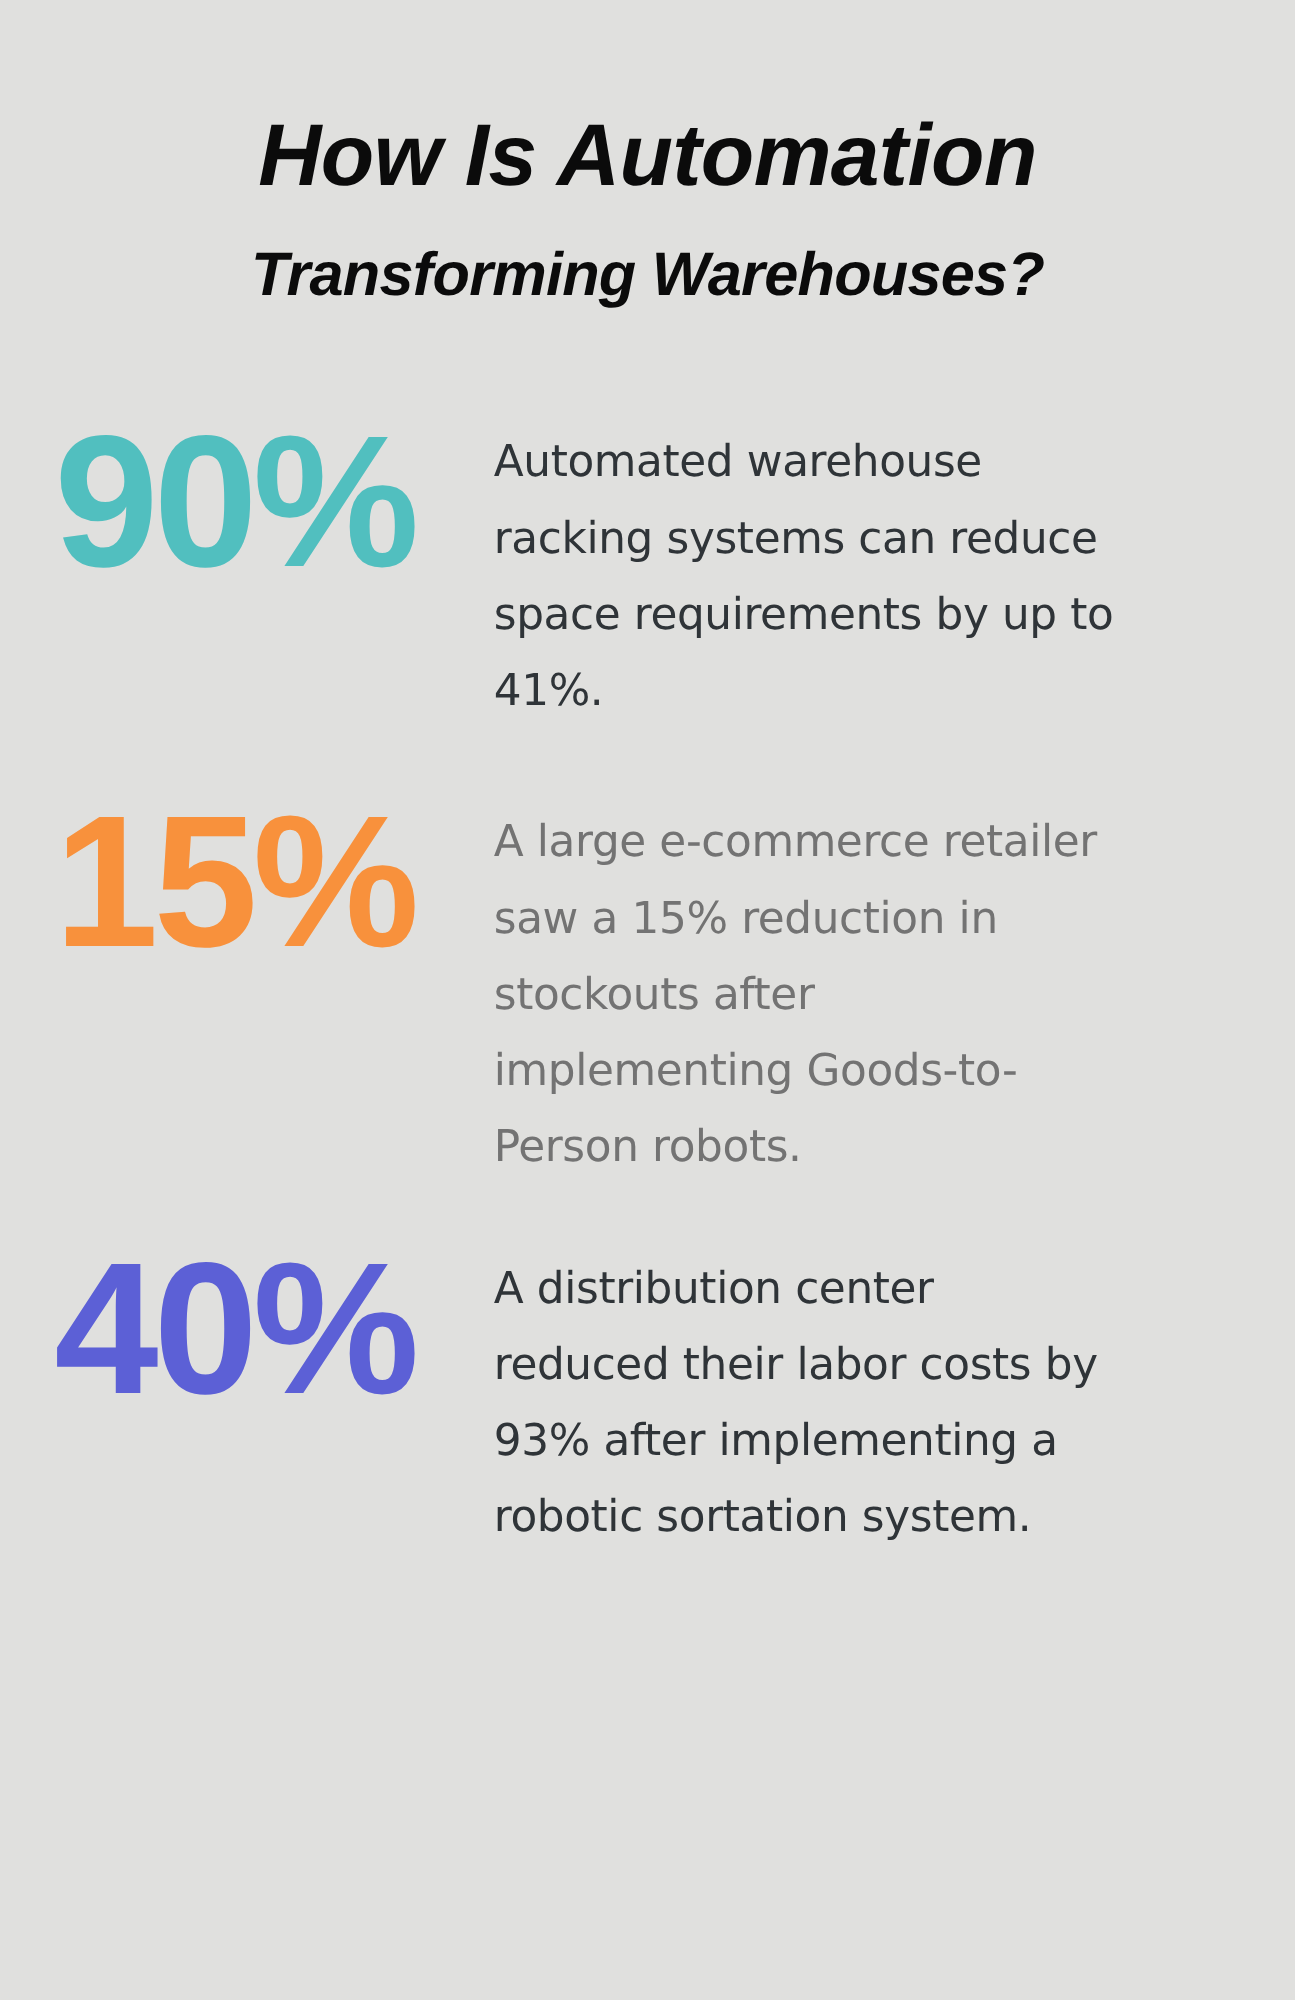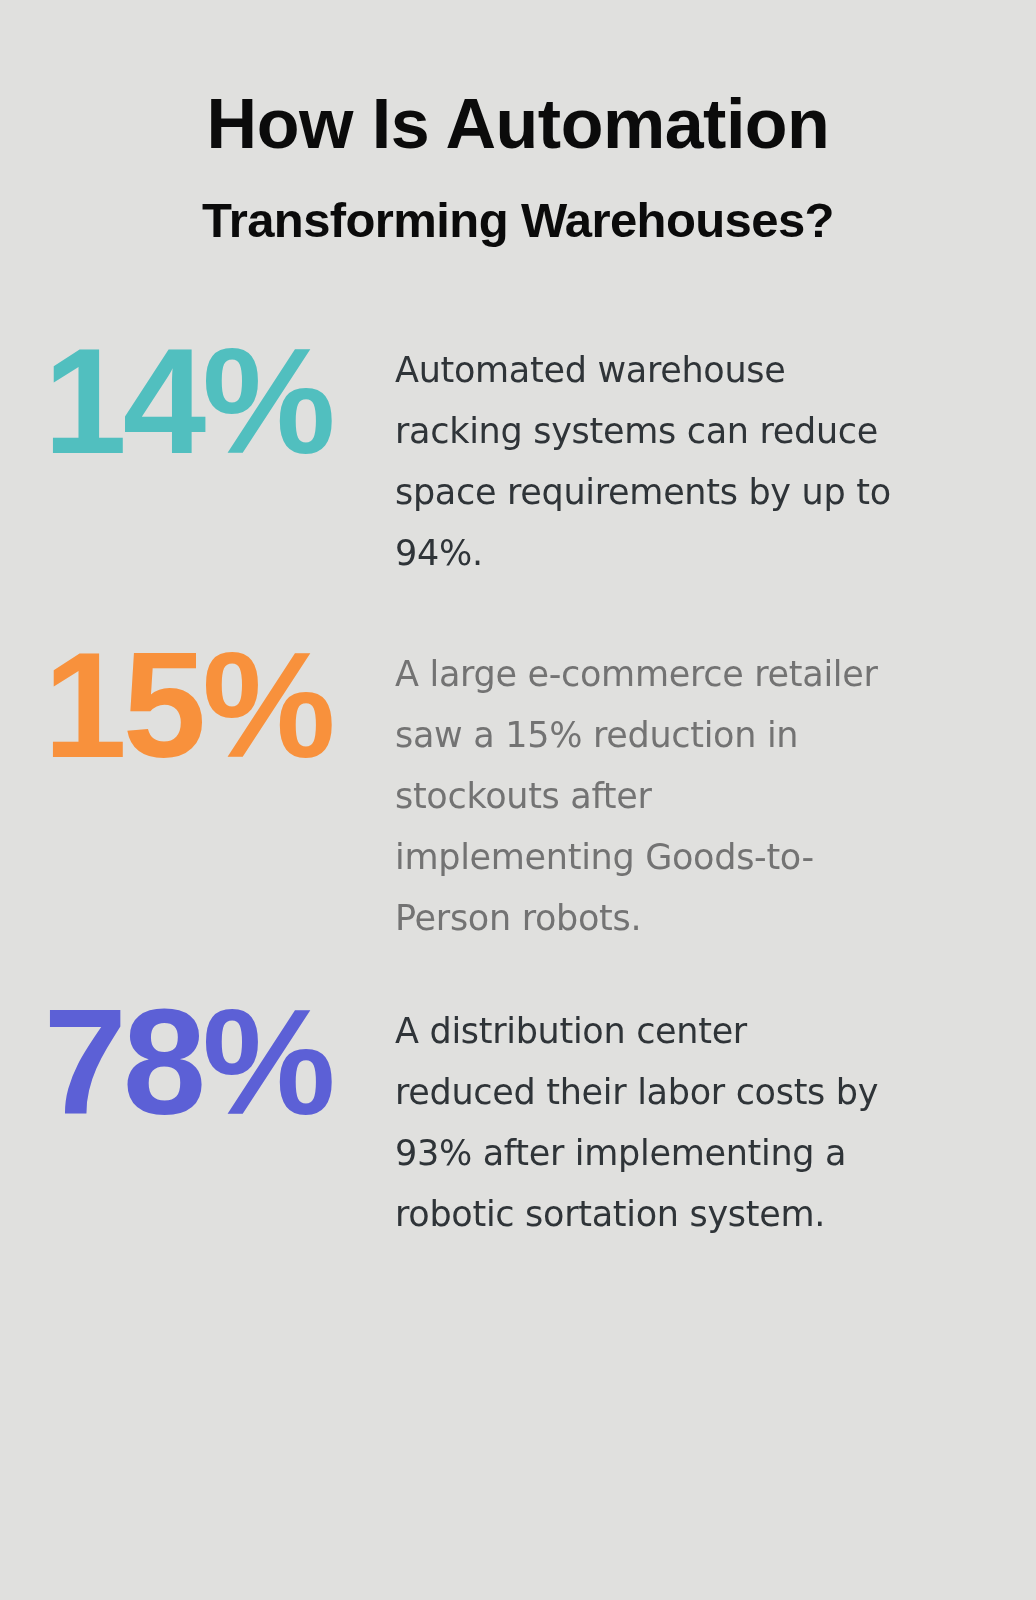--- a/index.html
+++ b/index.html
@@ -24,20 +24,21 @@
 
   
   .title-block {
     position: absolute;
     left: 0;
     top: 76px;
     width: 1036px;
     text-align: center;
     padding: 0 24px;
     box-sizing: border-box;
+    font-style: italic;
   }
   .title-line {
     display: block;
     font-family: "Liberation Sans", sans-serif;
     font-weight: 700;
     font-size: 70px;
     line-height: 96px;
     letter-spacing: -0.5px;
     color: #0B0B0B;
     white-space: nowrap;
@@ -108,39 +109,39 @@
 
   <div class="title-block">
     <span class="title-line l1" style="color: rgb(11, 11, 11);">How Is Automation</span>
     <span class="title-line l2" style="color: rgb(11, 11, 11);">Transforming Warehouses?</span>
   </div>
 
   <div class="stats">
 
     <div class="stat-row r1">
       <div class="stat-num-col">
-        <span class="stat-num teal" style="color: rgb(81, 191, 191);">14%</span>
+        <span class="stat-num teal" style="color: rgb(81, 191, 191);">90%</span>
       </div>
       <div class="stat-text-col">
-        <span class="stat-text" style="color: rgb(47, 52, 56);">Automated warehouse racking systems can reduce space requirements by up to 94%.</span>
+        <span class="stat-text" style="color: rgb(47, 52, 56);">Automated warehouse racking systems can reduce space requirements by up to 41%.</span>
       </div>
     </div>
 
     <div class="stat-row r2">
       <div class="stat-num-col">
         <span class="stat-num orange" style="color: rgb(248, 145, 60);">15%</span>
       </div>
       <div class="stat-text-col">
         <span class="stat-text" style="color: #737373;">A large e-commerce retailer saw a 15% reduction in stockouts after implementing Goods-to-Person robots.</span>
       </div>
     </div>
 
     <div class="stat-row r3">
       <div class="stat-num-col">
-        <span class="stat-num purple" style="color: rgb(92, 96, 214);">78%</span>
+        <span class="stat-num purple" style="color: rgb(92, 96, 214);">40%</span>
       </div>
       <div class="stat-text-col">
         <span class="stat-text" style="color: rgb(47, 52, 56);">A distribution center reduced their labor costs by 93% after implementing a robotic sortation system.</span>
       </div>
     </div>
 
   </div>
 </div>
 
 </body></html>

